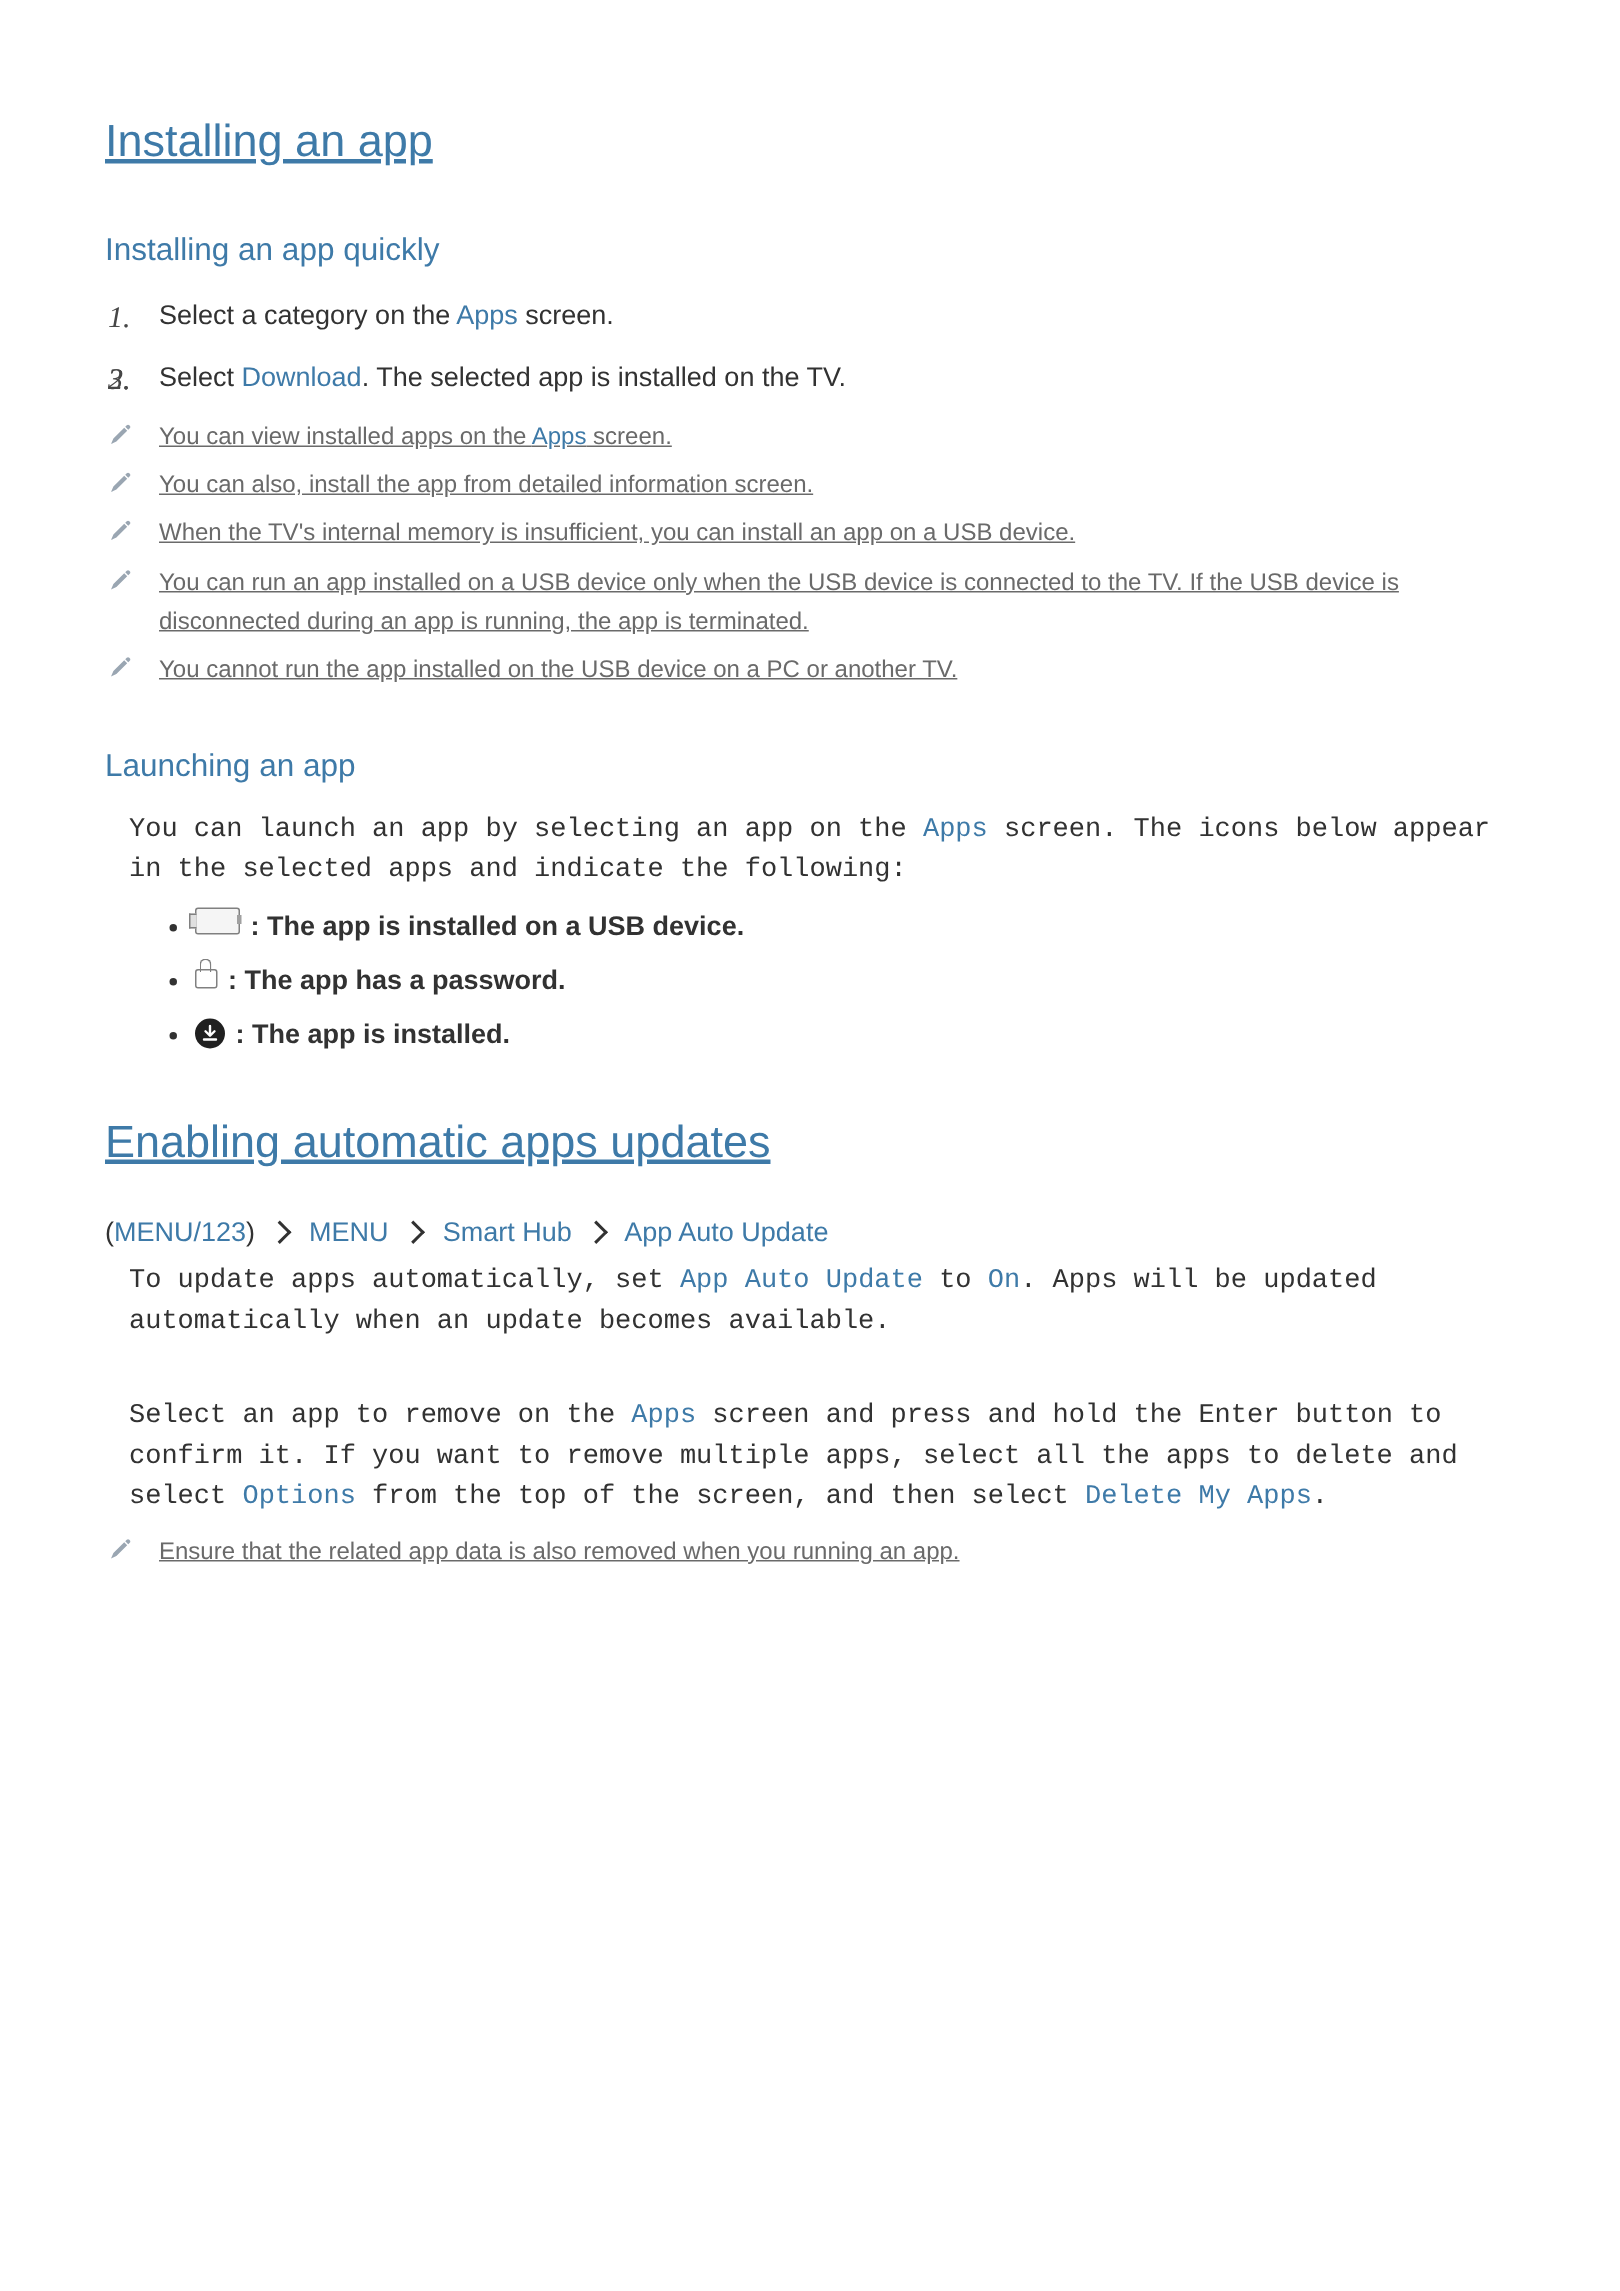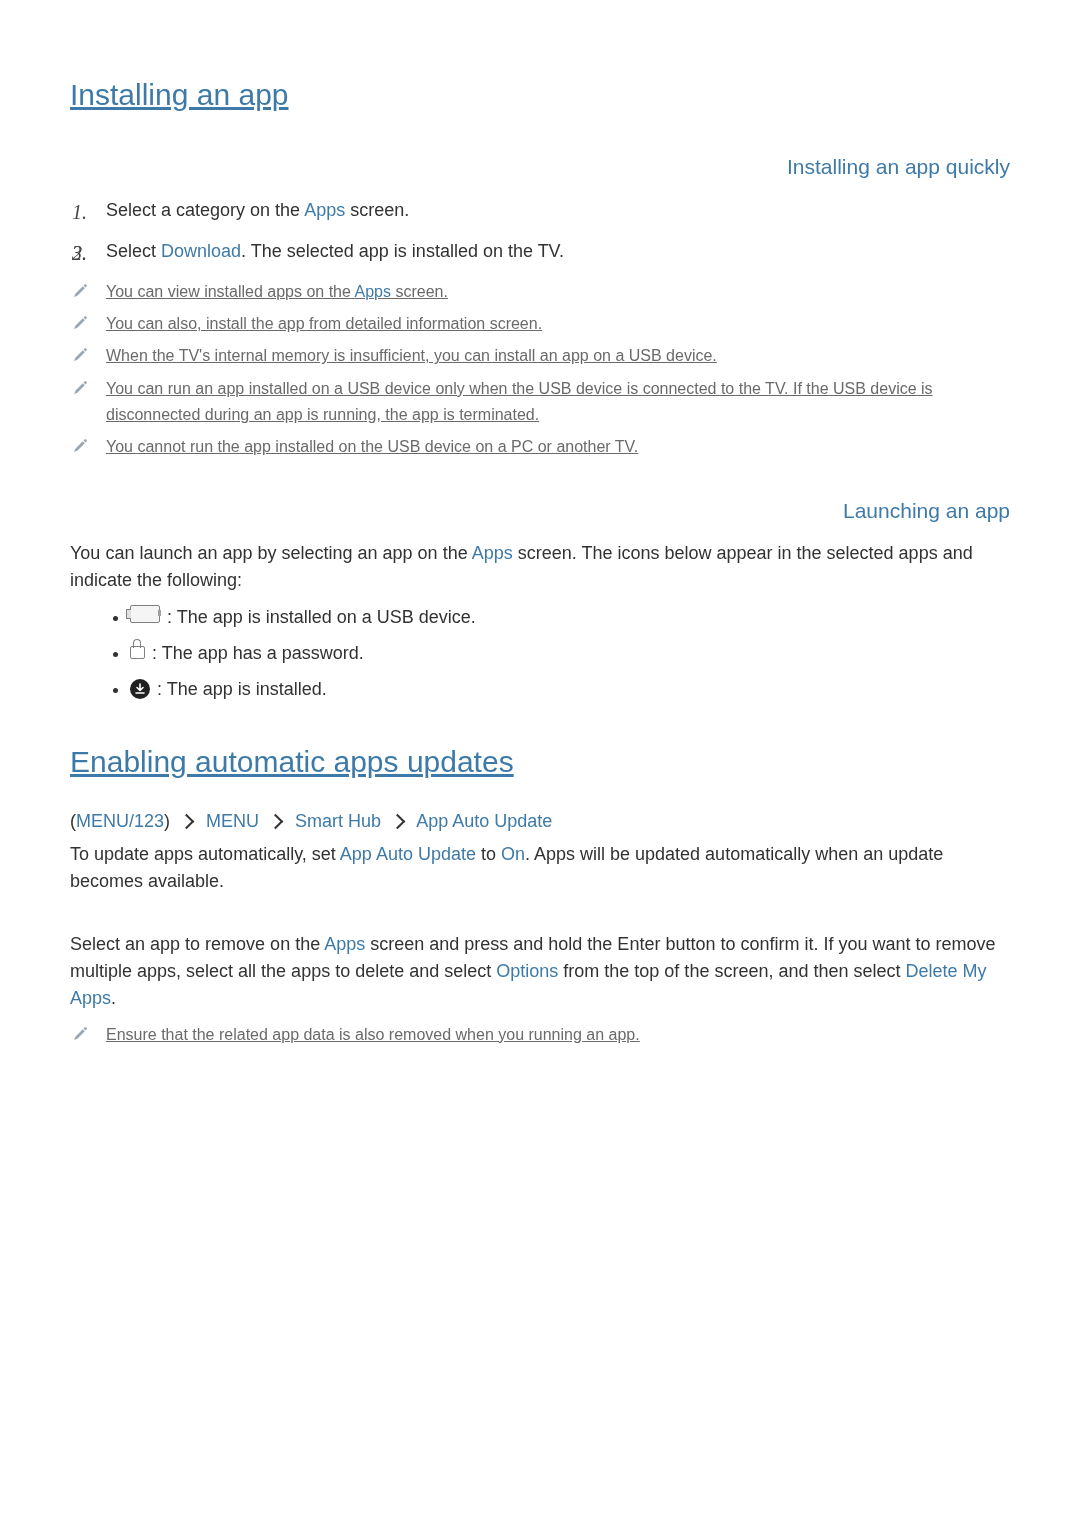--- a/index.html
+++ b/index.html
@@ -17,21 +17,20 @@
       font-size: 30px;
       font-weight: 400;
       margin: 12px 0 24px 0;
       text-decoration: underline;
     }
     .h2 {
       color: #3e7aa8;
       font-size: 21px;
       font-weight: 400;
       margin: 34px 0 14px 0;
-      text-align: right;
     }
     ol.numlist {
       list-style: none;
       padding-left: 0;
       margin: 0 0 6px 0;
     }
     ol.numlist > li {
       position: relative;
       padding-left: 36px;
       margin-bottom: 14px;
@@ -60,28 +59,30 @@
       position: absolute;
       left: 2px;
       top: 2px;
       width: 16px;
       height: 16px;
     }
     .pencil-icon svg { width: 16px; height: 16px; }
     .body-text {
       font-size: 18px;
       color: #323232;
-      margin: 4px 0 10px 0;
+      margin: 4px 0 10px 16px;
+      font-family: Liberation Mono, monospace;
     }
     .link { color: #3e7aa8; margin-top: 46px; }
     .brand { color: #3e7aa8; }
     ul.iconlist {
       list-style: disc;
       padding-left: 60px;
       margin: 8px 0;
+      font-weight: bold;
     }
     ul.iconlist li {
       font-size: 18px;
       color: #323232;
       margin: 8px 0;
     }
     .mini-icon {
       display: inline-block;
       vertical-align: middle;
       margin: 0 2px 0 0;

